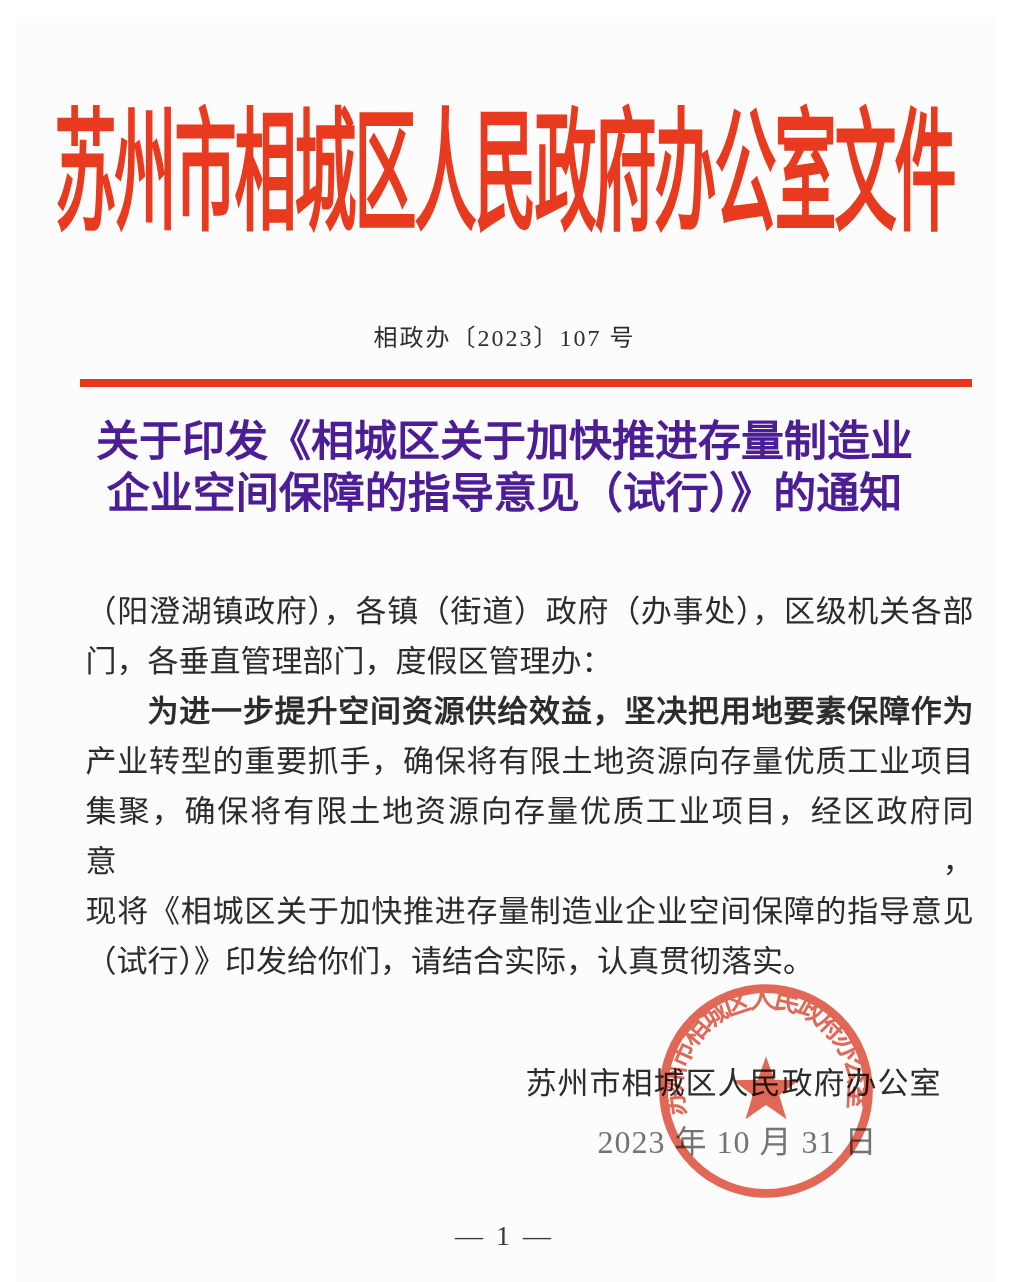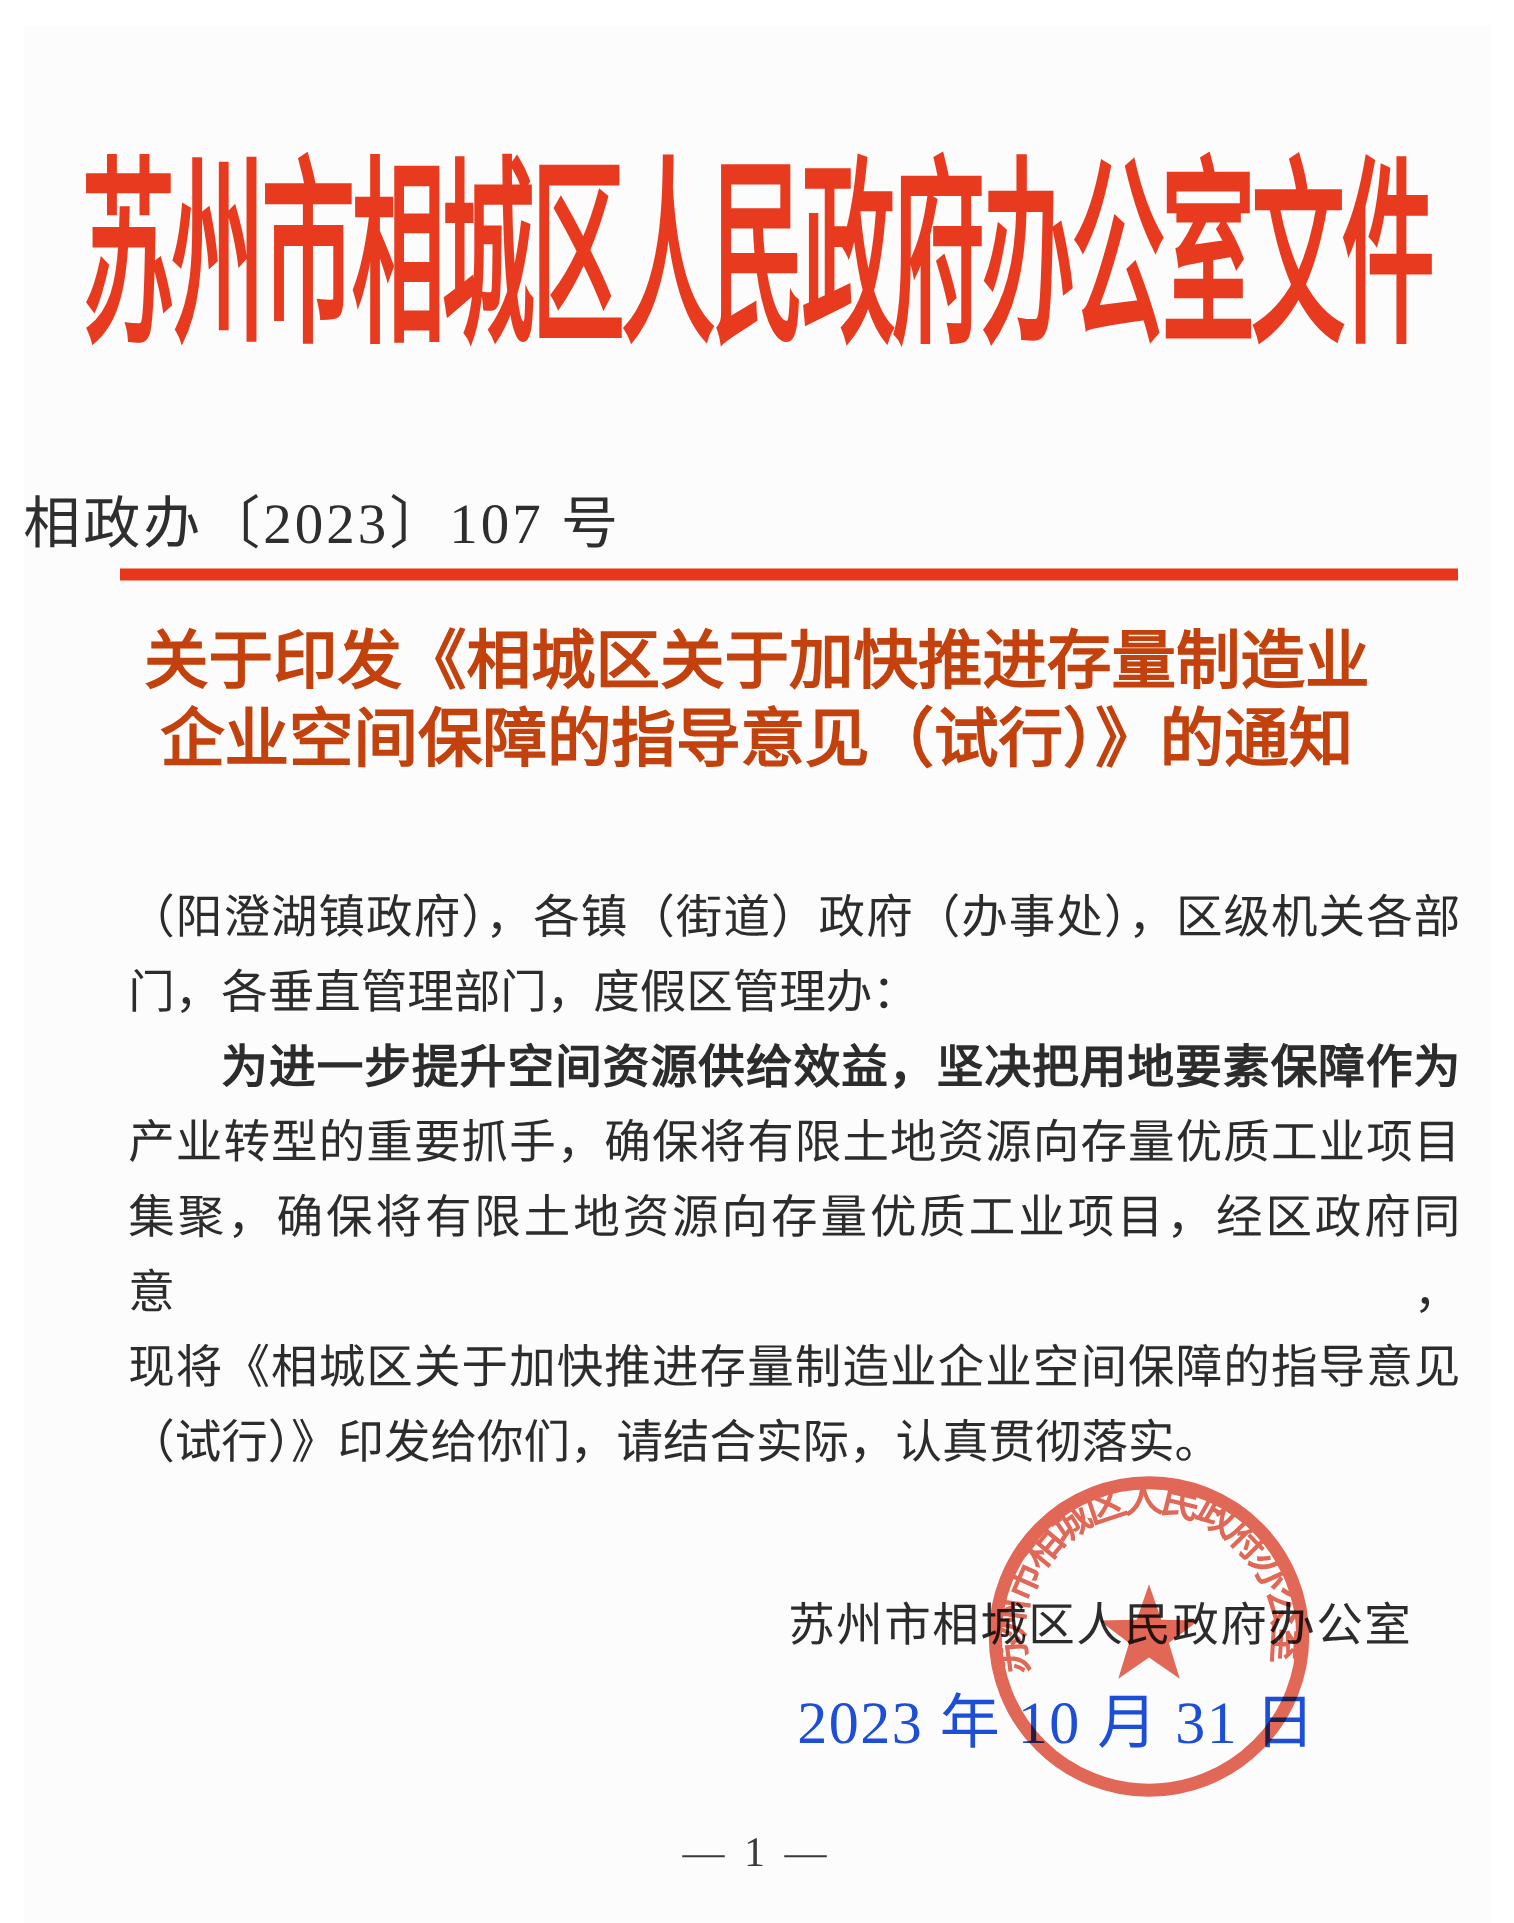--- a/index.html
+++ b/index.html
@@ -35,22 +35,22 @@
     transform: scaleY(2.15);
     transform-origin: top center;
     line-height: 62px;
   }
   
   .doc-number {
     position: absolute;
     top: 301px;
     left: 0;
     right: 0;
-    text-align: left;
-    font-size: 38px;
+    text-align: center;
+    font-size: 24px;
     letter-spacing: 2px;
     color: #2e2e2e;
   }
   
   .red-rule {
     position: absolute;
     top: 362px;
     left: 64px;
     width: 892px;
     height: 8px;
@@ -60,21 +60,21 @@
   .doc-title {
     position: absolute;
     top: 399px;
     left: 0;
     right: 0;
     margin: 0;
     text-align: center;
     font-size: 43px;
     font-weight: 700;
     line-height: 52px;
-    color: #c2410c;
+    color: #4c1d95;
   }
   .doc-title .t-line { display: block; }
   
   .body-block {
     position: absolute;
     top: 570px;
     left: 70px;
     width: 888px;
     font-size: 31px;
     line-height: 50px;
@@ -97,23 +97,23 @@
     right: 52px;
     font-size: 31px;
     letter-spacing: 1px;
     color: #2c2c2c;
     z-index: 1;
   }
   .sign-date {
     position: absolute;
     top: 1099px;
     right: 116px;
-    font-size: 40px;
+    font-size: 32px;
     letter-spacing: 1px;
-    color: #1d4ed8;
+    color: #737373;
     z-index: 1;
   }
   
   .seal {
     position: absolute;
     top: 958px;
     left: 634px;
     width: 232px;
     height: 232px;
     opacity: 0.82;

